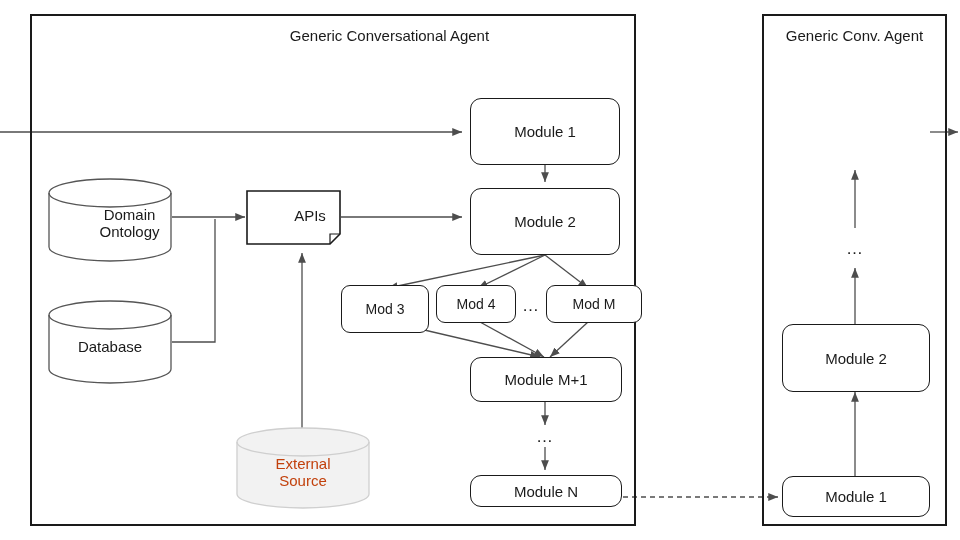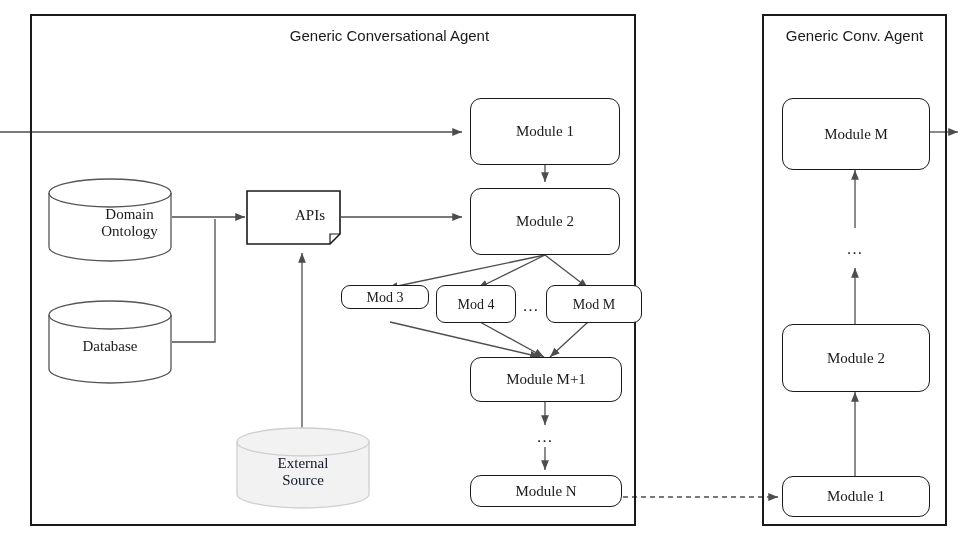--- a/index.html
+++ b/index.html
@@ -39,21 +39,20 @@
     position: absolute;
     box-sizing: border-box;
     display: flex;
     align-items: center;
     justify-content: center;
     text-align: center;
     color: #1a1a1a;
     font-size: 15px;
     line-height: 17px;
     background: #ffffff;
-    font-family: Liberation Serif, serif;
   }
   .rrect {
     border: 1.5px solid #1a1a1a;
     border-radius: 11px;
   }
   .rrect-sm {
     border: 1.5px solid #1a1a1a;
     border-radius: 9px;
     font-size: 14px;
   }
@@ -149,21 +148,21 @@
   <div class="frame" style="left:30px; top:14px; width:606px; height:512px;"></div>
   <div class="frame-title" style="left:30px; top:27px; width:719px;">Generic Conversational Agent</div>
 
   <div class="frame" style="left:762px; top:14px; width:185px; height:512px;"></div>
   <div class="frame-title" style="left:762px; top:27px; width:185px;">Generic Conv. Agent</div>
 
   <div class="node rrect" style="left:470px; top:98px; width:150px; height:67px;">Module 1</div>
 
   <div class="node rrect" style="left:470px; top:188px; width:150px; height:67px;">Module 2</div>
 
-  <div class="node rrect-sm" style="left:341px; top:285px; width:88px; height:24px;">Mod 3</div>
+  <div class="node rrect-sm" style="left:341px; top:285px; width:88px; height:48px;">Mod 3</div>
 
   <div class="node rrect-sm" style="left:436px; top:285px; width:80px; height:38px;">Mod 4</div>
 
   <div class="ellipsis" style="left:517px; top:297px; width:28px;">…</div>
 
   <div class="node rrect-sm" style="left:546px; top:285px; width:96px; height:38px;">Mod M</div>
 
   <div class="node rrect" style="left:470px; top:357px; width:152px; height:45px;">Module M+1</div>
 
   <div class="ellipsis" style="left:531px; top:428px; width:28px;">…</div>
@@ -193,25 +192,24 @@
       <path d="M1,15 A61,14 0 0 0 123,15" fill="none" stroke="#555555" stroke-width="1.3"></path>
     </svg>
     <span class="cyl-label" style="padding-top:8px;">Database</span>
   </div>
 
   <div class="node cyl" style="left:236px; top:427px; width:134px; height:82px;">
     <svg viewBox="0 0 134 82" preserveAspectRatio="none">
       <path d="M1,15 L1,67 A66,14 0 0 0 133,67 L133,15 A66,14 0 0 0 1,15 Z" fill="#f2f2f2" stroke="#cfcfcf" stroke-width="1.3"></path>
       <path d="M1,15 A66,14 0 0 0 133,15" fill="none" stroke="#cfcfcf" stroke-width="1.3"></path>
     </svg>
-    <span class="cyl-label" style="padding-top:8px; color:#0f172a;">External
+    <span class="cyl-label" style="padding-top:8px; color:#c2410c;">External
 Source</span>
   </div>
 
-  <div class="node rrect" style="left:782px; top:98px; width:148px; height:72px;">Module M</div>
 
   <div class="ellipsis" style="left:841px; top:240px; width:28px;">…</div>
 
   <div class="node rrect" style="left:782px; top:324px; width:148px; height:68px;">Module 2</div>
 
   <div class="node rrect" style="left:782px; top:476px; width:148px; height:41px;">Module 1</div>
 
 </div>
 
 </body></html>

